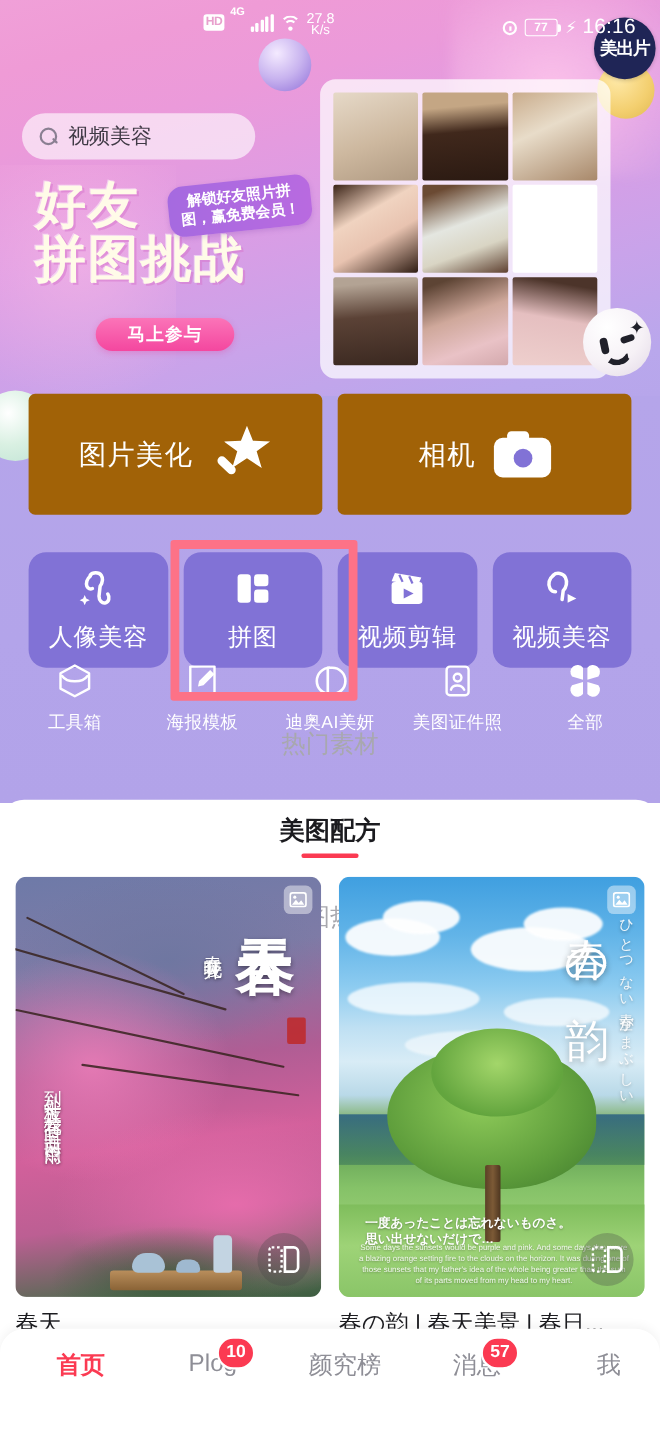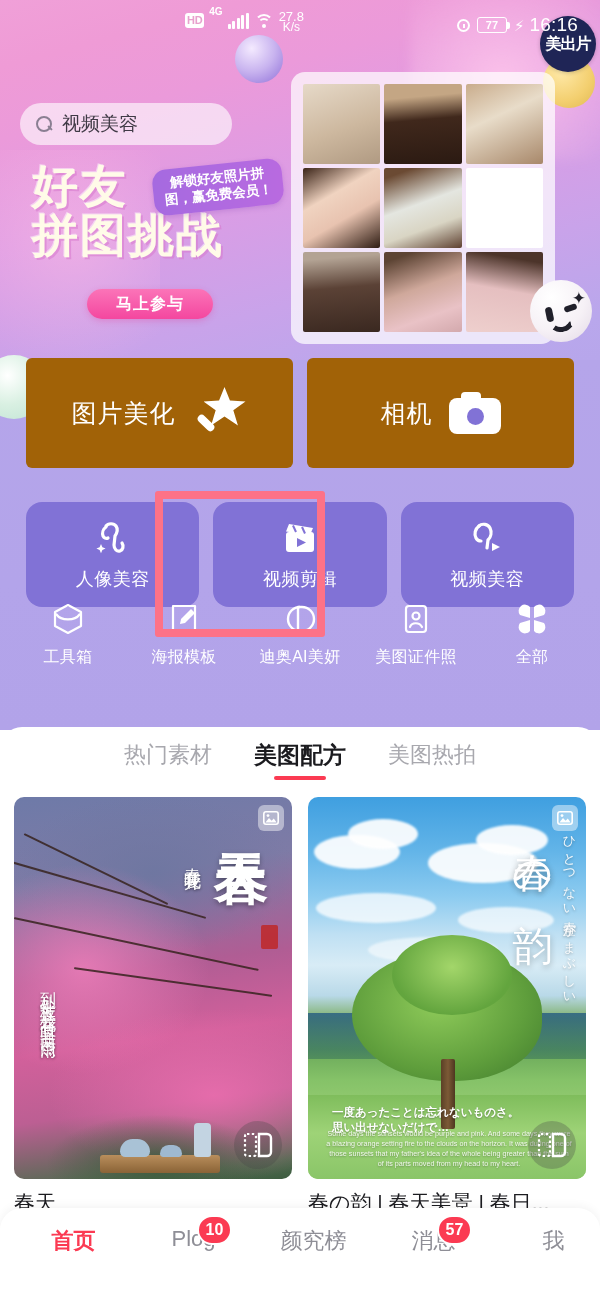--- a/index.html
+++ b/index.html
@@ -272,21 +272,21 @@
   
   .small-row {
     position: absolute; left: 26px; top: 502px; width: 548px; height: 105px;
     display: flex; gap: 14px; z-index: 18;
   }
   .small-btn {
     flex: 1; background: #8172d6; border-radius: 16px;
     display: flex; flex-direction: column; align-items: center; justify-content: center;
     gap: 9px; color: #fff;
   }
-  .small-btn .lbl { font-size: 18px; letter-spacing: .5px; }
+  .small-btn .lbl { font-size: 22px; letter-spacing: .5px; }
   .sv { width: 40px; height: 40px; display: block; }
 
   
   .icon-row {
     position: absolute; left: 10px; top: 602px; width: 580px; height: 90px;
     display: flex; z-index: 18;
   }
   .icon-cell {
     flex: 1; display: flex; flex-direction: column;
     align-items: center; justify-content: flex-start; gap: 11px; color: #fff;
@@ -305,21 +305,21 @@
 
   
   .sheet {
     position: absolute; left: 0; top: 727px; width: 600px; height: 573px;
     background: #ffffff;
     border-radius: 22px 22px 0 0;
     z-index: 20;
   }
   .tabs {
     position: absolute; left: 0; top: 0; width: 600px; height: 62px;
-    display: flex; align-items: center; justify-content: center; gap: 42px;
+    display: flex; align-items: center; justify-content: center; gap: 42px; flex-direction: column;
   }
   .tab {
     font-size: 22px; color: #a8a8ae; position: relative; padding-bottom: 6px;
   }
   .tab.active { color: #1b1b1f; font-weight: 700; font-size: 23px; }
   .tab.active::after {
     content: ""; position: absolute; left: 50%; transform: translateX(-50%);
     bottom: -3px; width: 52px; height: 4px;
     background: #fb3a52; border-radius: 2px;
   }
@@ -593,20 +593,28 @@
   </div>
 
   <div class="small-row">
     <div class="small-btn">
       <svg class="sv" viewBox="0 0 40 40">
         <path d="M13 8c2-3 8-3 10 0 2 3 1 7-1 10l-1 9c0 4 3 7 6 6 3-1 4-5 2-8" fill="none" stroke="#fff" stroke-width="3.2" stroke-linecap="round"></path>
         <path d="M13 9c-3 2-4 6-3 9 1 2 3 3 5 2" fill="none" stroke="#fff" stroke-width="3.2" stroke-linecap="round"></path>
         <path d="M8 26l1.4 3.2L12.6 30.6 9.4 32 8 35.2 6.6 32 3.4 30.6 6.6 29.2z" fill="#fff"></path>
       </svg>
       <span class="lbl">人像美容</span>
+    </div>
+    <div class="small-btn">
+      <svg class="sv" viewBox="0 0 40 40">
+        <rect x="6" y="7" width="12" height="26" rx="3" fill="#fff"></rect>
+        <rect x="21" y="7" width="13" height="11" rx="3" fill="#fff"></rect>
+        <rect x="21" y="21" width="13" height="12" rx="3" fill="#fff"></rect>
+      </svg>
+      <span class="lbl">拼图</span>
     </div>
     <div class="small-btn">
       <svg class="sv" viewBox="0 0 40 40">
         <rect x="6" y="14" width="28" height="20" rx="3" fill="#fff"></rect>
         <path d="M6 13.5 L9 6 L33 10 L30 17 Z" fill="#fff"></path>
         <path d="M13 7.5 L16 14" stroke="#8172d6" stroke-width="2"></path>
         <path d="M22 9 L25 15.5" stroke="#8172d6" stroke-width="2"></path>
         <path d="M17 20 l9 4.5 -9 4.5z" fill="#8172d6"></path>
       </svg>
       <span class="lbl">视频剪辑</span>

